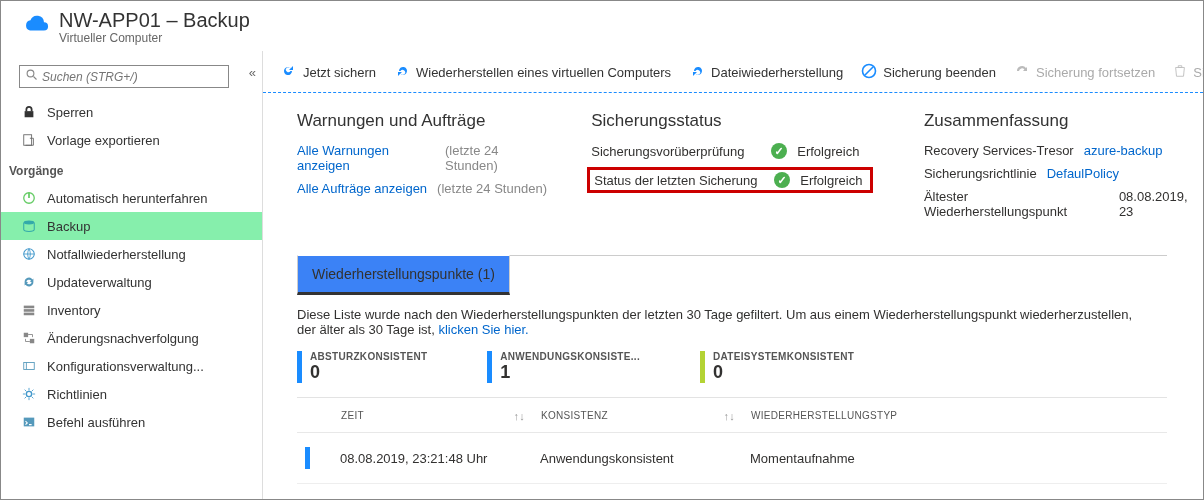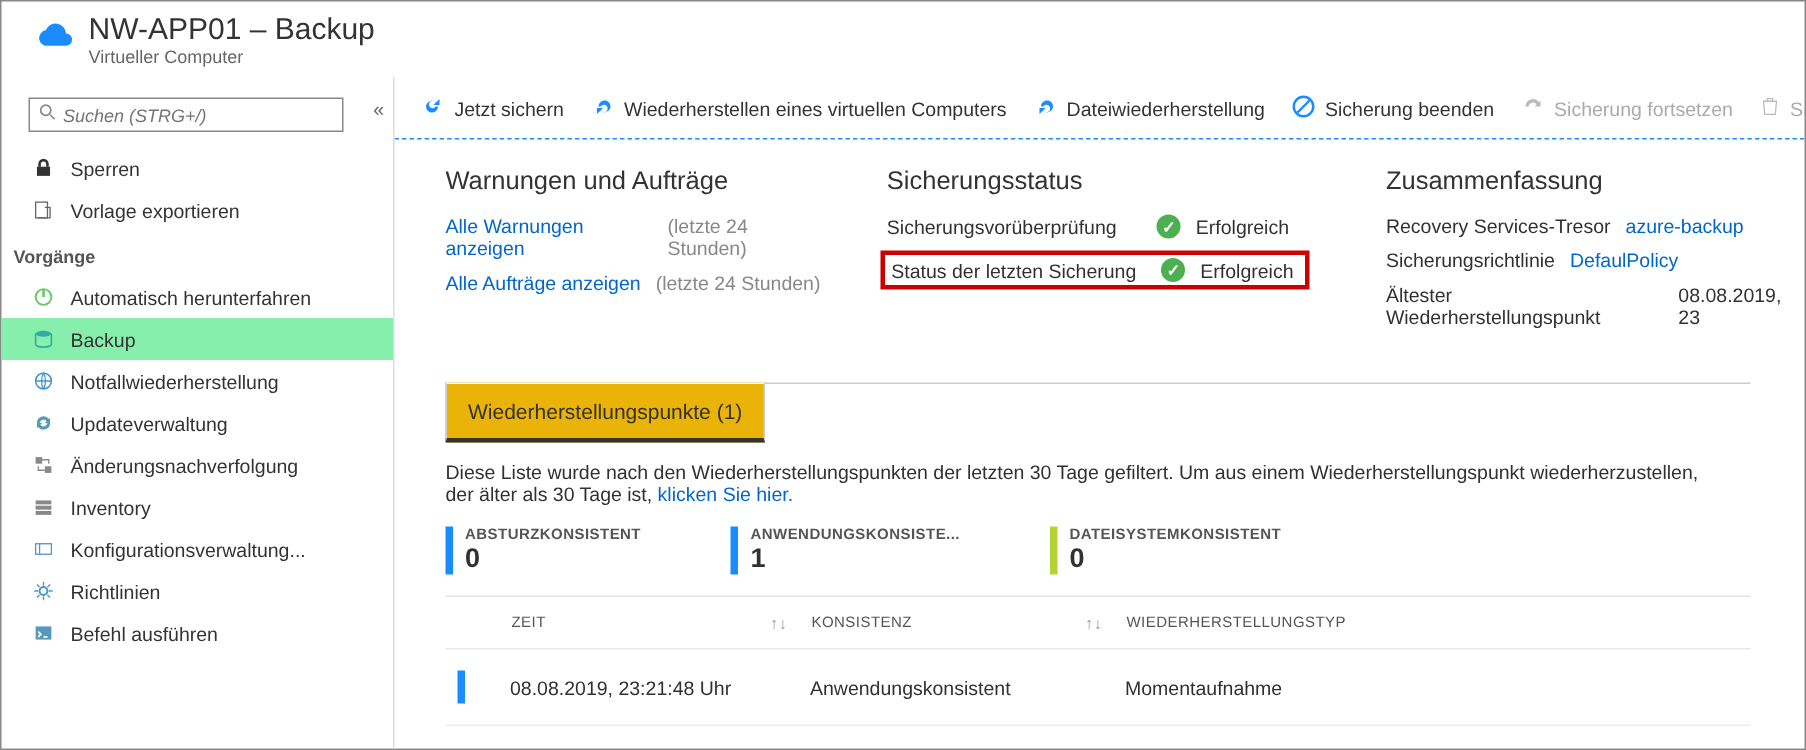--- a/index.html
+++ b/index.html
@@ -111,21 +111,21 @@
 .divider { border-top:1px solid #ccc; margin: 28px 0 0 0; width: 870px; }
 .tabs { display:flex;  }
 .tab {
   padding: 10px 14px;
   border-bottom: 3px solid #333;
   border-left:1px solid #ccc;
   border-right:1px solid #ccc;
   border-top:1px solid #fff;
   font-size: 14px;
   margin-top:-1px;
-  background:#eab308;
+  background:#3b82f6;
 }
 .section-body { padding:12px 30px 0 0; width: 870px; font-size: 13px;}
 .consist-blocks { display:flex; gap:60px; margin-top: 14px;}
 .cblock { display:flex; gap:8px; align-items:flex-start;}
 .cbar { width:5px; height:32px; }
 .cblock .lbl { font-size:10px; font-weight:600; color:#555; letter-spacing:0.3px;}
 .cblock .num { font-size:18px; font-weight:600;}
 
 .table { width: 870px; margin-top:14px; border-top:1px solid #e3e3e3;}
 .thead { display:flex; font-size:10px; font-weight:400; color:#555; padding: 12px 0 10px 44px; border-bottom: 1px solid #e8e8e8; letter-spacing:0.3px;}
@@ -220,36 +220,36 @@
           <svg width="14" height="14" viewBox="0 0 16 16">
             <path d="M3 8a5 5 0 019-3l1-1v4h-4l1.4-1.4A3 3 0 005 8" fill="#59b"></path>
             <path d="M13 8a5 5 0 01-9 3l-1 1V8h4l-1.4 1.4A3 3 0 0011 8" fill="#59b"></path>
           </svg>
         </span>
       <span>Updateverwaltung</span>
     </div>
     <div class="side-item">
       <span class="side-icon">
           <svg width="14" height="14" viewBox="0 0 16 16">
+            <rect x="2" y="3" width="12" height="3" fill="#888"></rect>
+            <rect x="2" y="7" width="12" height="3" fill="#888"></rect>
+            <rect x="2" y="11" width="12" height="3" fill="#888"></rect>
+          </svg>
+        </span>
+      <span>Inventory</span>
+    </div>
+    <div class="side-item">
+      <span class="side-icon">
+          <svg width="14" height="14" viewBox="0 0 16 16">
             <rect x="2" y="2" width="5" height="5" fill="#888"></rect>
             <rect x="9" y="9" width="5" height="5" fill="#888"></rect>
             <path d="M7 4h5v3M9 12H4V9" stroke="#888" fill="none"></path>
           </svg>
         </span>
       <span>Änderungsnachverfolgung</span>
-    </div>
-    <div class="side-item">
-      <span class="side-icon">
-          <svg width="14" height="14" viewBox="0 0 16 16">
-            <rect x="2" y="3" width="12" height="3" fill="#888"></rect>
-            <rect x="2" y="7" width="12" height="3" fill="#888"></rect>
-            <rect x="2" y="11" width="12" height="3" fill="#888"></rect>
-          </svg>
-        </span>
-      <span>Inventory</span>
     </div>
     <div class="side-item">
       <span class="side-icon">
           <svg width="14" height="14" viewBox="0 0 16 16">
             <rect x="2" y="4" width="12" height="8" stroke="#59b" fill="none"></rect>
             <line x1="5" y1="4" x2="5" y2="12" stroke="#59b"></line>
           </svg>
         </span>
       <span>Konfigurationsverwaltung...</span>
     </div>

